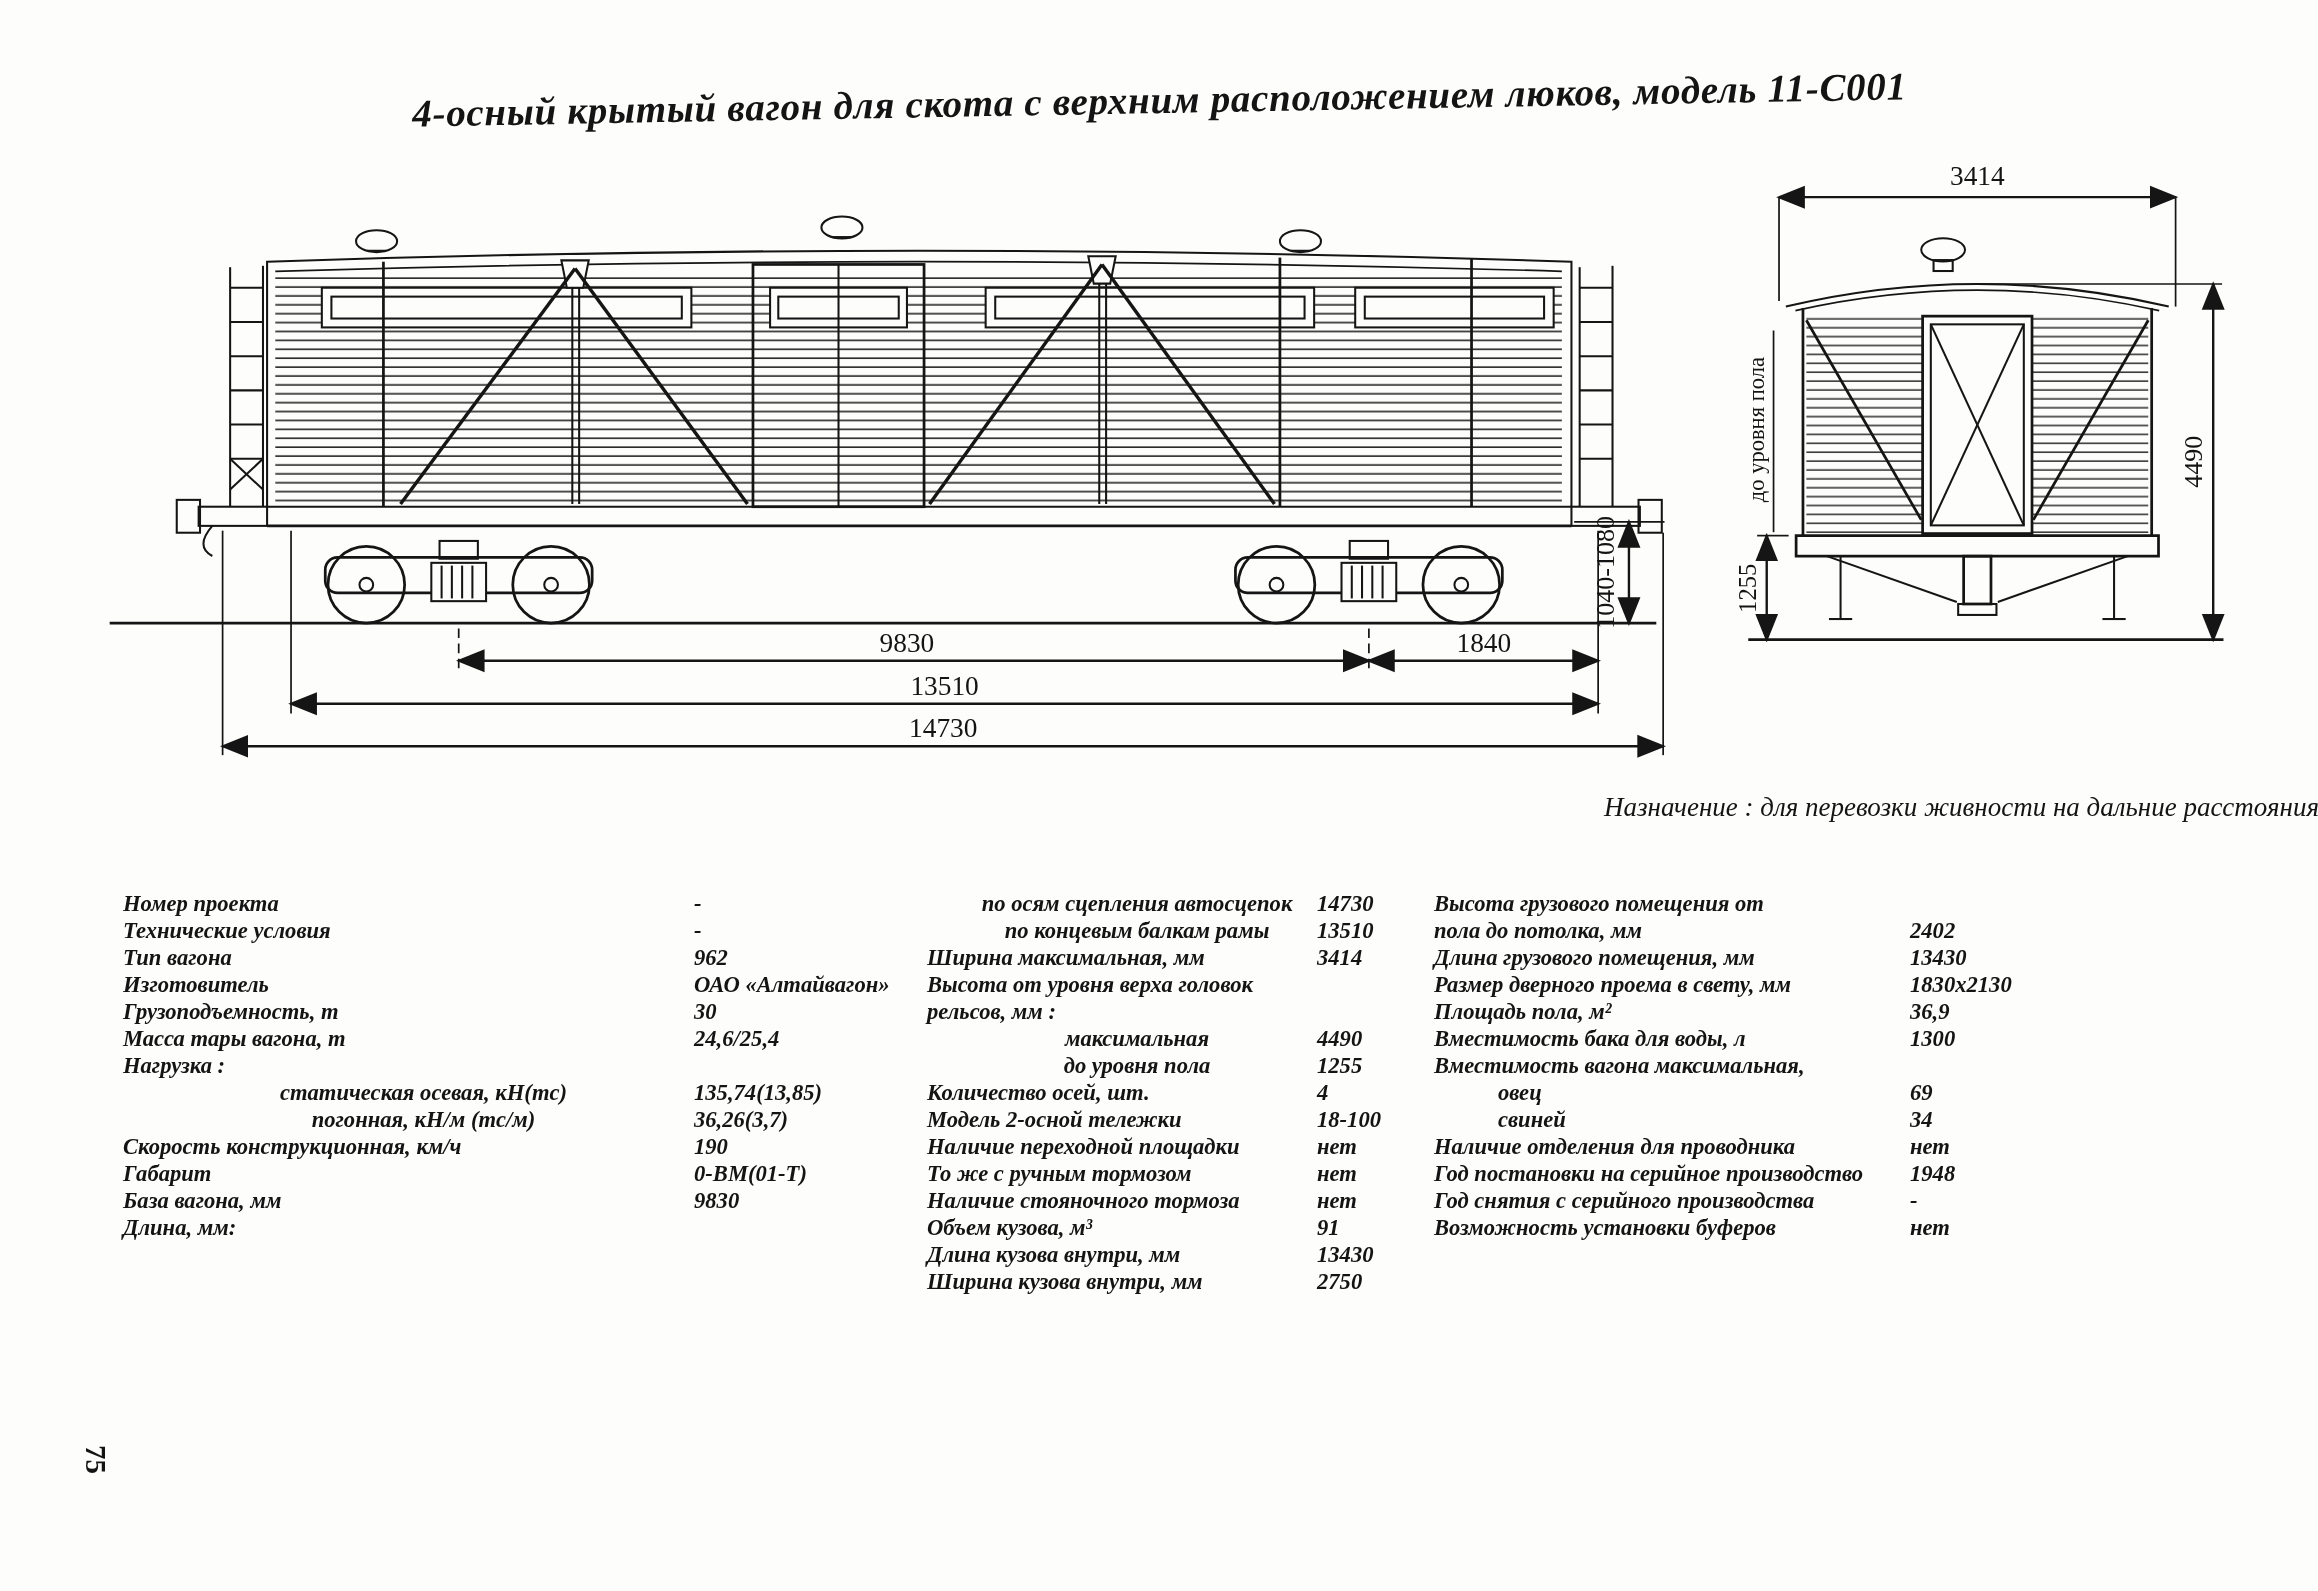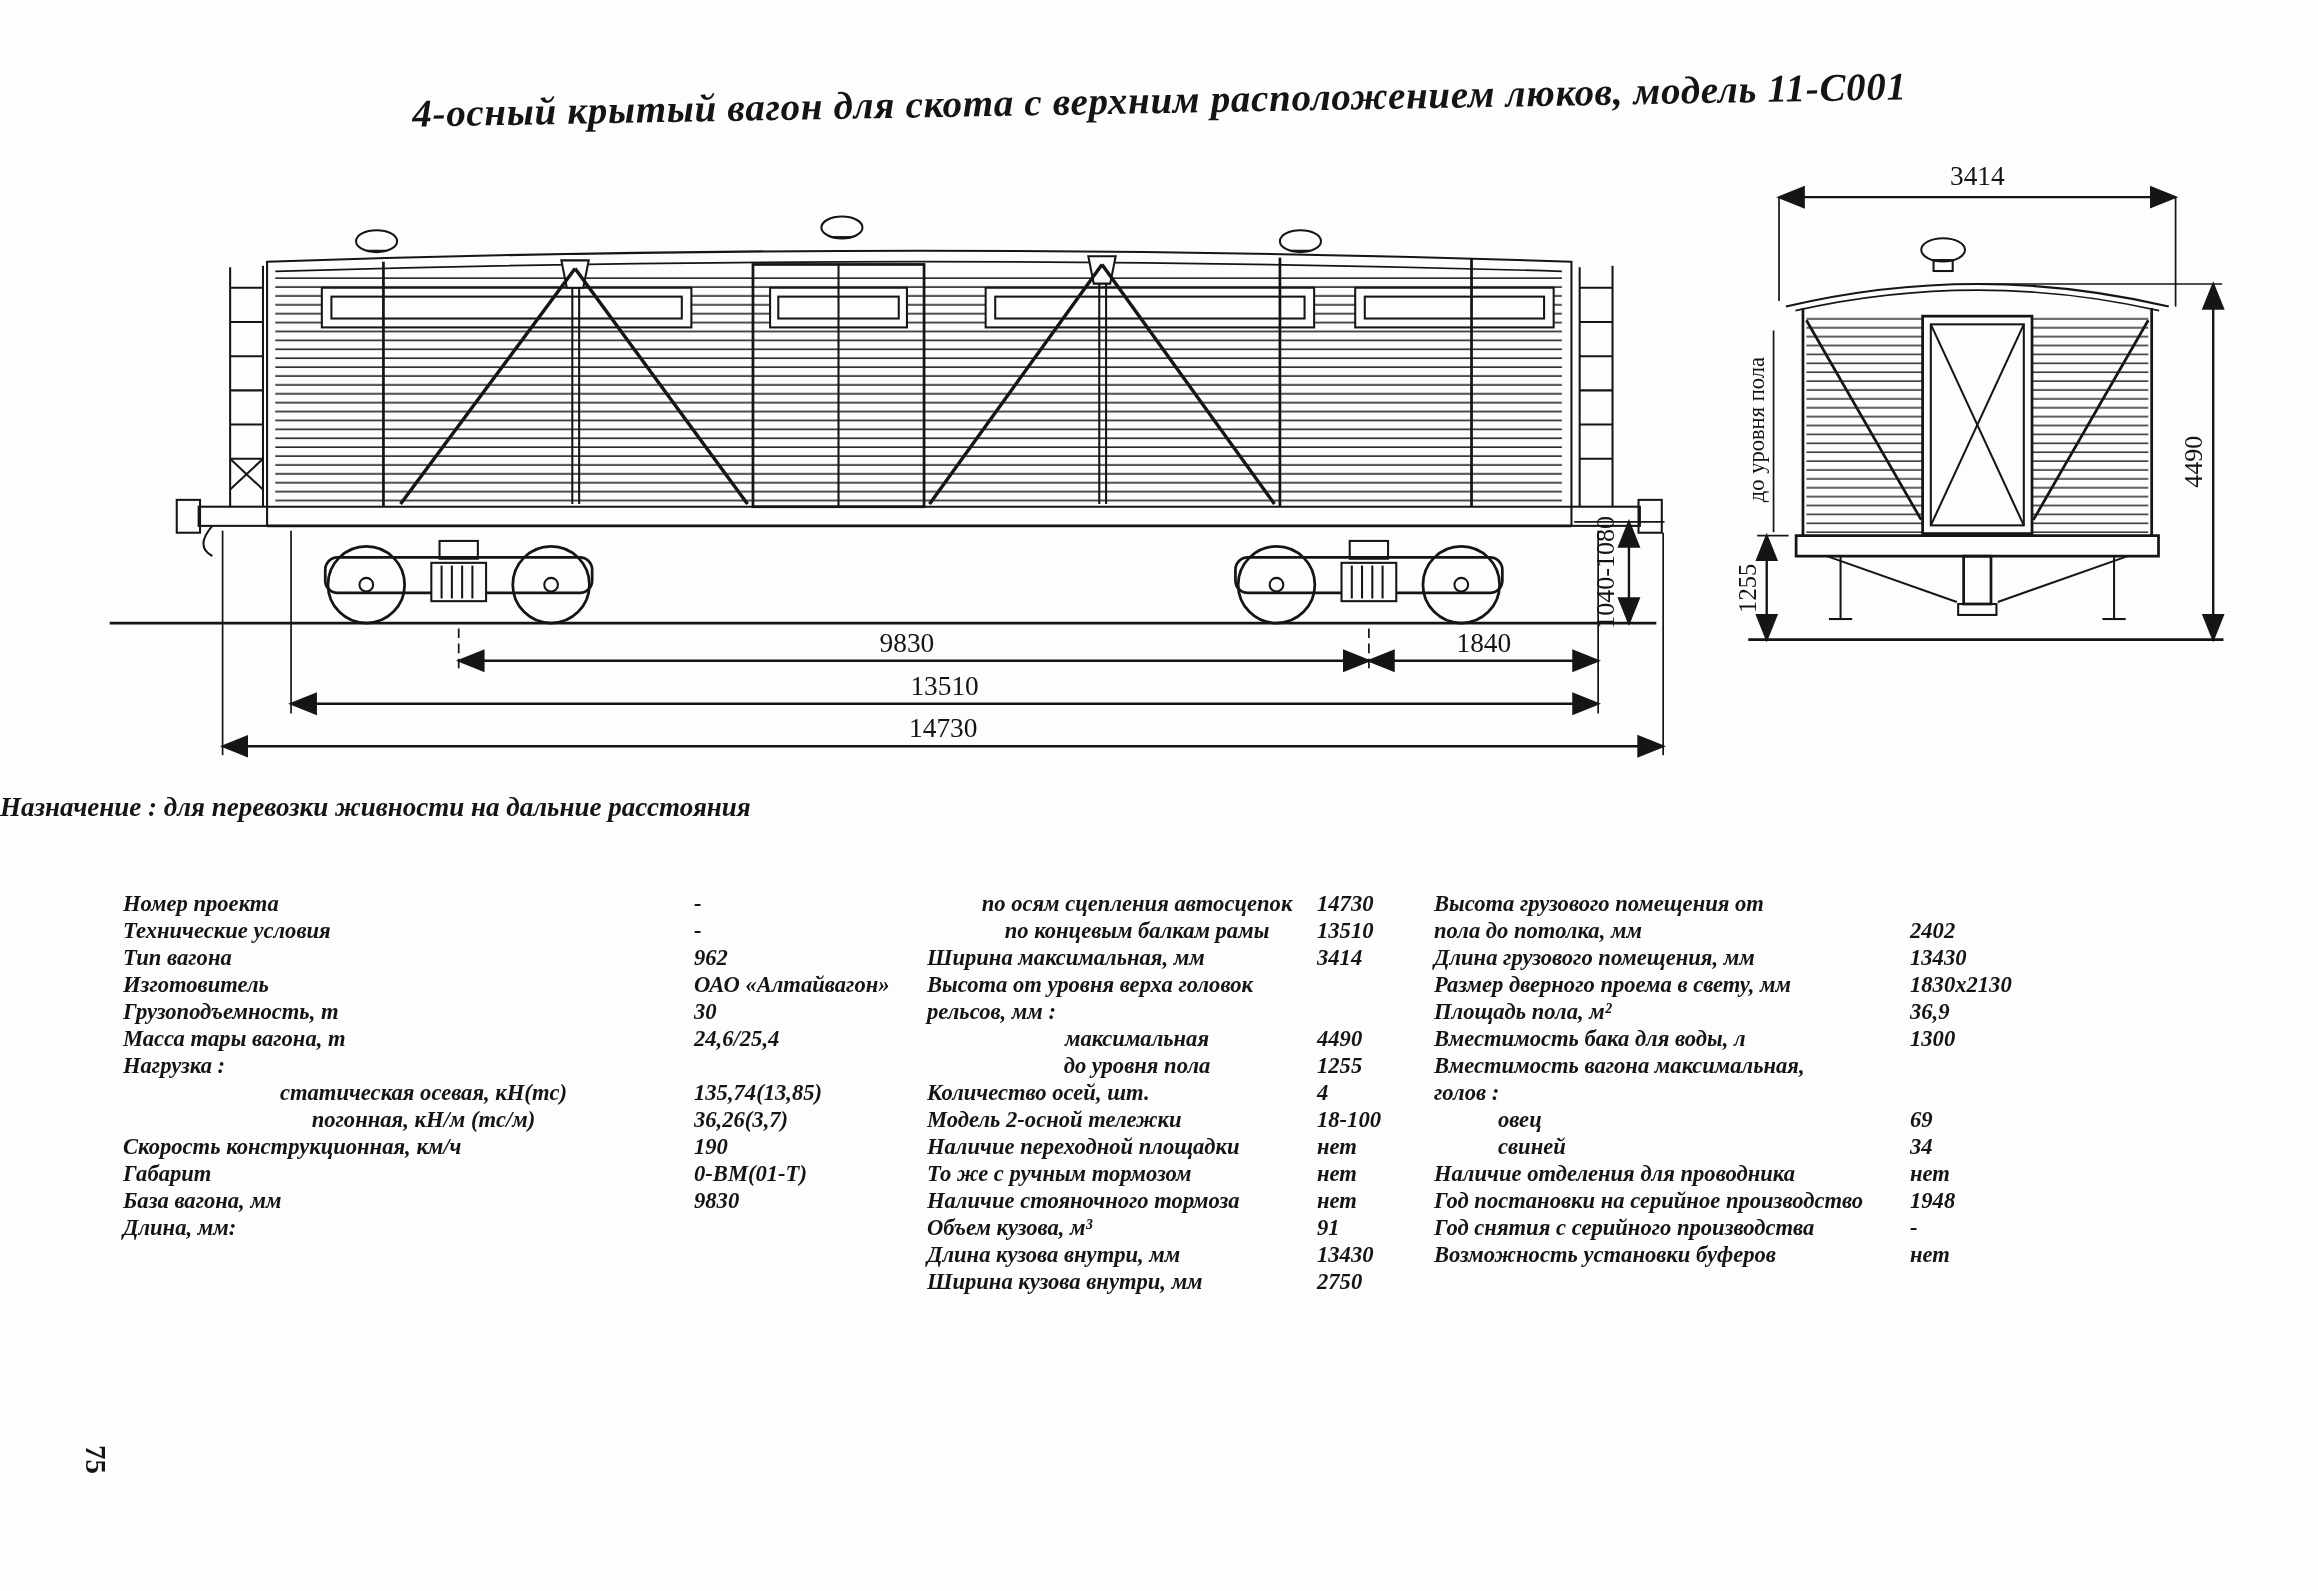--- a/index.html
+++ b/index.html
@@ -6,22 +6,22 @@
   .sheet{
     position:relative;width:2319px;height:1591px;background:#fdfdfc;
     font-family:"Liberation Serif",serif;color:#141414;overflow:hidden;
   }
   .title{
     position:absolute;top:77px;left:0;width:100%;text-align:center;
     font-size:39px;font-weight:bold;font-style:italic;letter-spacing:0.7px;
     transform:rotate(-1.05deg);
   }
   .purpose{
-    position:absolute;top:792px;left:0;width:100%;text-align:left;
-    font-size:27px;font-weight:bold;font-style:italic;
+    position:absolute;top:792px;left:0;width:100%;text-align:right;
+    font-size:27px;font-weight:normal;font-style:italic;
   }
   .spec-col{position:absolute;top:890px;}
   .col1{left:123px;--lw:571px;}
   .col2{left:927px;--lw:390px;}
   .col3{left:1434px;--lw:476px;}
   .spec-row{
     display:grid;grid-template-columns:var(--lw) 1fr;
     font-size:22.6px;line-height:27px;font-weight:bold;font-style:italic;
     white-space:nowrap;
   }
@@ -390,24 +390,20 @@
         <span class="val">36,9</span>
       </div>
       <div class="spec-row">
         <span class="lbl">Вместимость бака для воды, л</span>
         <span class="val">1300</span>
       </div>
       <div class="spec-row">
         <span class="lbl">Вместимость вагона максимальная,</span>
         <span class="val"></span>
       </div>
-      <div class="spec-row">
-        <span class="lbl">голов :</span>
-        <span class="val"></span>
-      </div>
       <div class="spec-row i2">
         <span class="lbl">овец</span>
         <span class="val">69</span>
       </div>
       <div class="spec-row i2">
         <span class="lbl">свиней</span>
         <span class="val">34</span>
       </div>
       <div class="spec-row">
         <span class="lbl">Наличие отделения для проводника</span>

